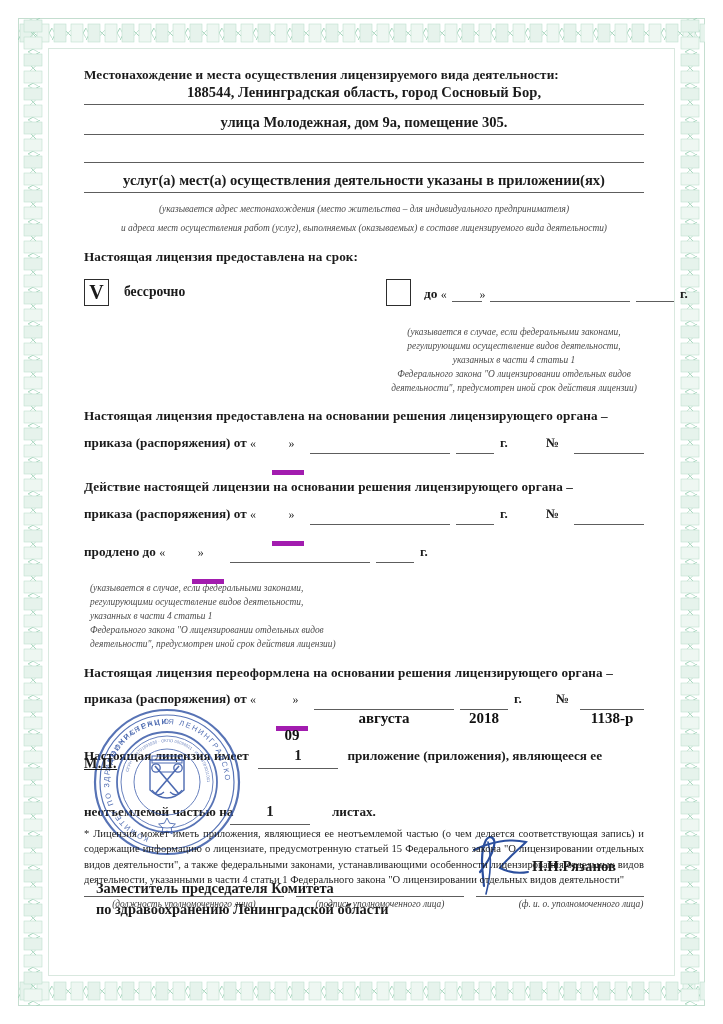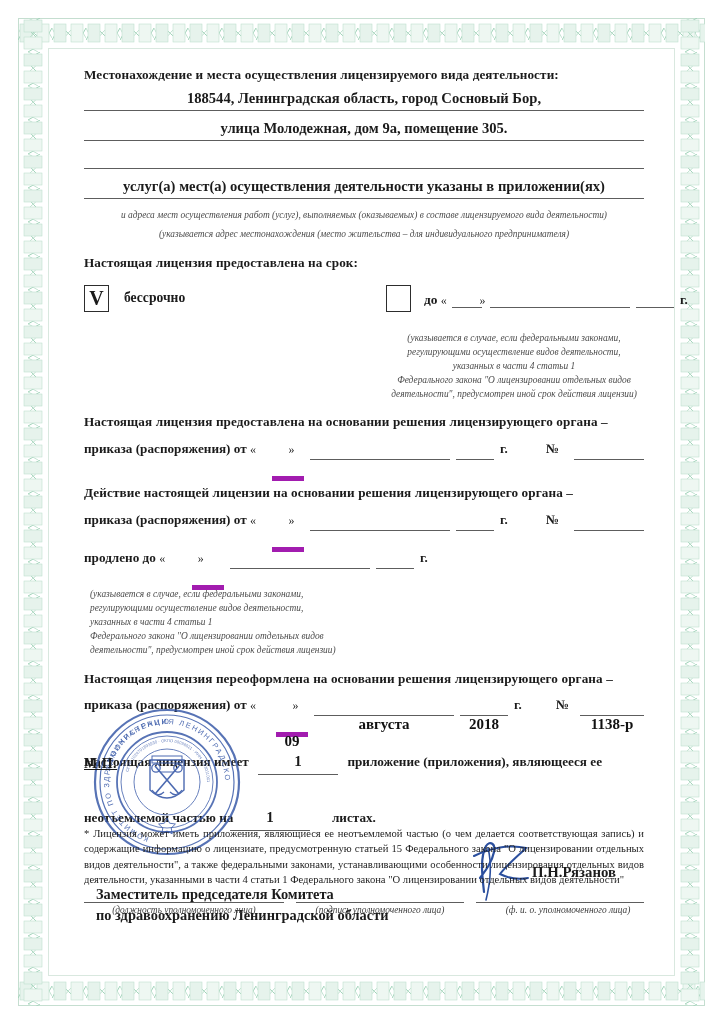--- a/index.html
+++ b/index.html
@@ -60,21 +60,21 @@
   }
   .small-italic {
     font-family: "Liberation Serif", serif;
     font-style: italic;
     font-size: 9.4px;
     color: #4a4a4a;
     line-height: 1.5;
   }
 
   
-  .addr-block { margin-top: 6px; }
+  .addr-block { }
   .addr-line {
     text-align: center;
     font-size: 14.6px;
     font-weight: 700;
     padding-bottom: 3px;
     border-bottom: 1px solid #5d5d5d;
     margin-bottom: 9px;
   }
   .addr-line.blank { min-height: 15px; }
   .addr-note {
@@ -234,21 +234,21 @@
     height: 1px;
   }
   .sr { position: absolute; border-bottom: 1px solid #5d5d5d; top: 0; }
   .sr1 { left: 0;   width: 200px; }
   .sr2 { left: 212px; width: 168px; }
   .sr3 { left: 392px; width: 168px; }
   .sig-caps { position: absolute; top: 69px; left: 0; width: 560px; }
   .cap { position: absolute; text-align: center; font-style: italic; font-size: 9.4px; color: #3d3d3d; }
   .cap1 { left: 0;   width: 200px; }
   .cap2 { left: 212px; width: 168px; }
-  .cap3 { left: 400px; width: 168px; text-align: center; }
+  .cap3 { left: 413px; width: 168px; text-align: center; }
 
   
   .stamp {
     position: absolute;
     left: 72px;
     top: 706px;
     width: 190px;
     height: 150px;
     pointer-events: none;
   }
@@ -314,22 +314,22 @@
 
   <div class="content">
 
     <div class="lbl">Местонахождение и места осуществления лицензируемого вида деятельности:</div>
 
     <div class="addr-block">
       <div class="addr-line">188544, Ленинградская область, город Сосновый Бор,</div>
       <div class="addr-line">улица Молодежная, дом 9а, помещение 305.</div>
       <div class="addr-line blank"></div>
       <div class="addr-line">услуг(а) мест(а) осуществления деятельности указаны в приложении(ях)</div>
+      <div class="small-italic addr-note">(указывается адрес местонахождения (место жительства – для индивидуального предпринимателя)</div>
       <div class="small-italic addr-note">и адреса мест осуществления работ (услуг), выполняемых (оказываемых) в составе лицензируемого вида деятельности)</div>
-      <div class="small-italic addr-note">(указывается адрес местонахождения (место жительства – для индивидуального предпринимателя)</div>
     </div>
 
     <div class="lbl term-head">Настоящая лицензия предоставлена на срок:</div>
 
     <div class="term-row">
       <div class="chk a">V</div>
       <div class="term-word">бессрочно</div>
       <div class="chk b"></div>
       <div class="until-word">
         <span>до</span>

